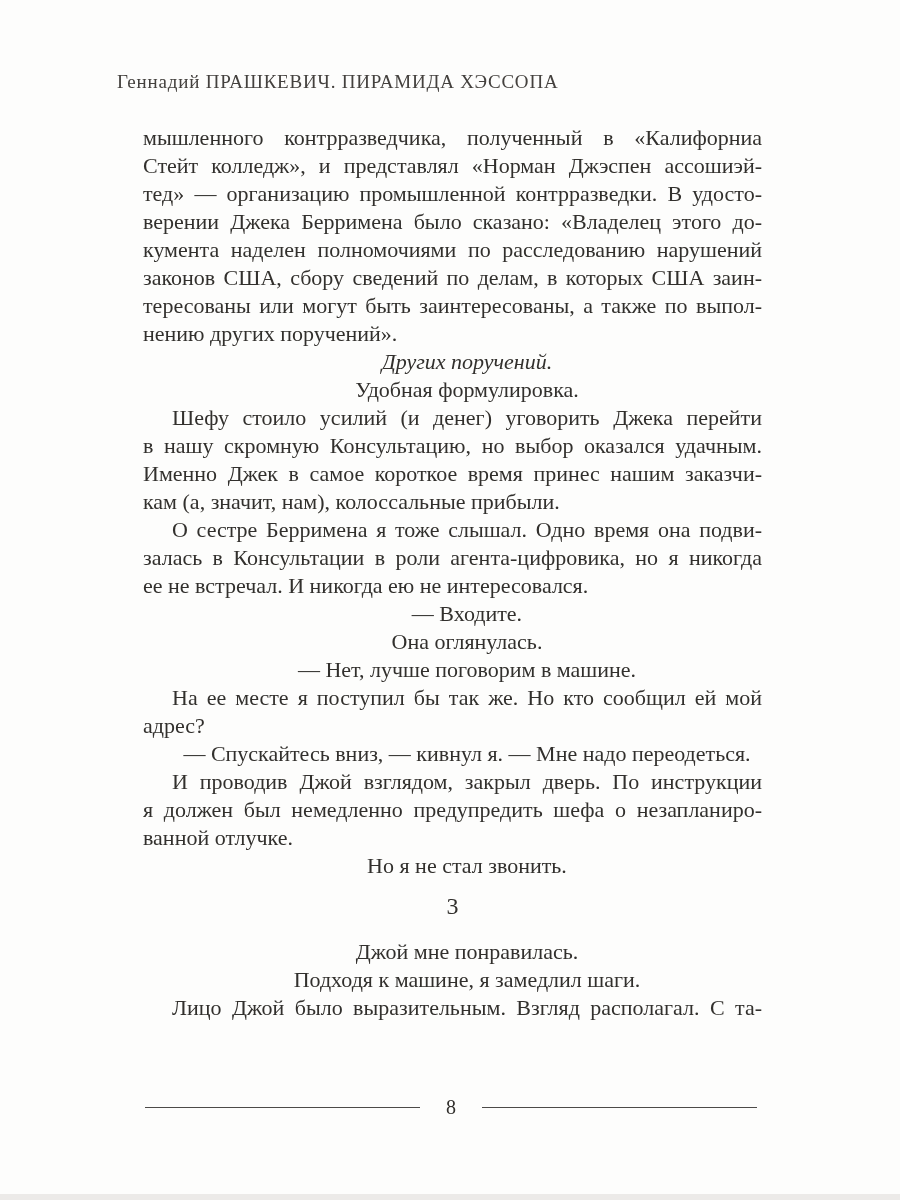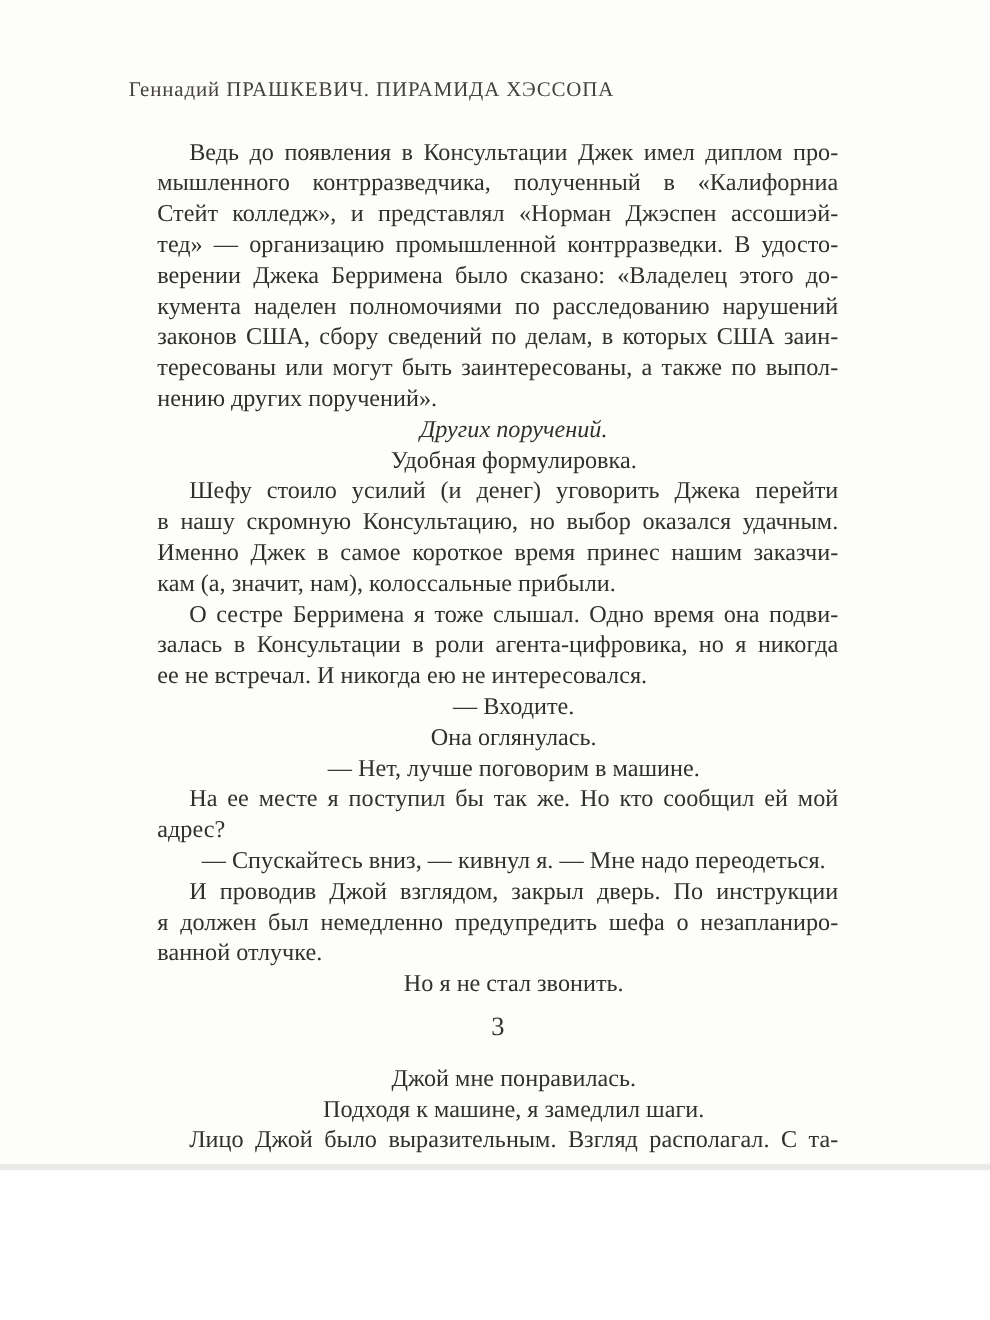--- a/index.html
+++ b/index.html
@@ -1,19 +1,19 @@
 <!DOCTYPE html>
 <html><head>
 <meta charset="utf-8">
 <style>
   html, body { margin: 0; padding: 0; }
   .page {
     position: relative;
     width: 900px;
-    height: 1064px;
+    height: 1200px;
     background: #fdfdfc;
     overflow: hidden;
     font-family: "Liberation Serif", "DejaVu Serif", serif;
     color: #32302d;
   }
   .running-head {
     position: absolute;
     left: 117px;
     top: 70px;
     font-size: 19px;
@@ -78,21 +78,20 @@
 </style>
 </head>
 <body>
 
 <div class="page">
 
   <div class="running-head">Геннадий ПРАШКЕВИЧ. ПИРАМИДА ХЭССОПА</div>
 
   <div class="text-block">
       <div class="para">
-        <div class="line just indent">Ведь до появления в Консультации Джек имел диплом про-</div>
         <div class="line just">мышленного контрразведчика, полученный в «Калифорниа</div>
         <div class="line just">Стейт колледж», и представлял «Норман Джэспен ассошиэй-</div>
         <div class="line just">тед» — организацию промышленной контрразведки. В удосто-</div>
         <div class="line just">верении Джека Берримена было сказано: «Владелец этого до-</div>
         <div class="line just">кумента наделен полномочиями по расследованию нарушений</div>
         <div class="line just">законов США, сбору сведений по делам, в которых США заин-</div>
         <div class="line just">тересованы или могут быть заинтересованы, а также по выпол-</div>
         <div class="line">нению других поручений».</div>
       </div>
       <div class="para italic">

